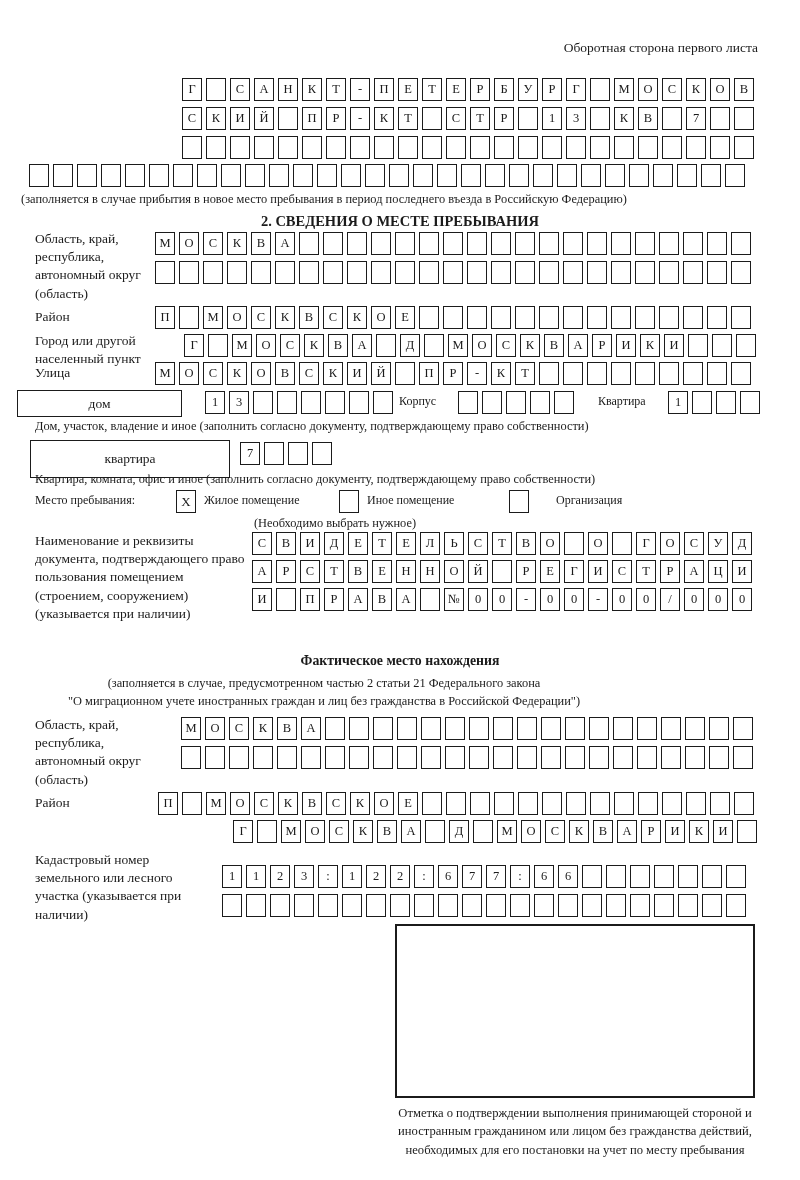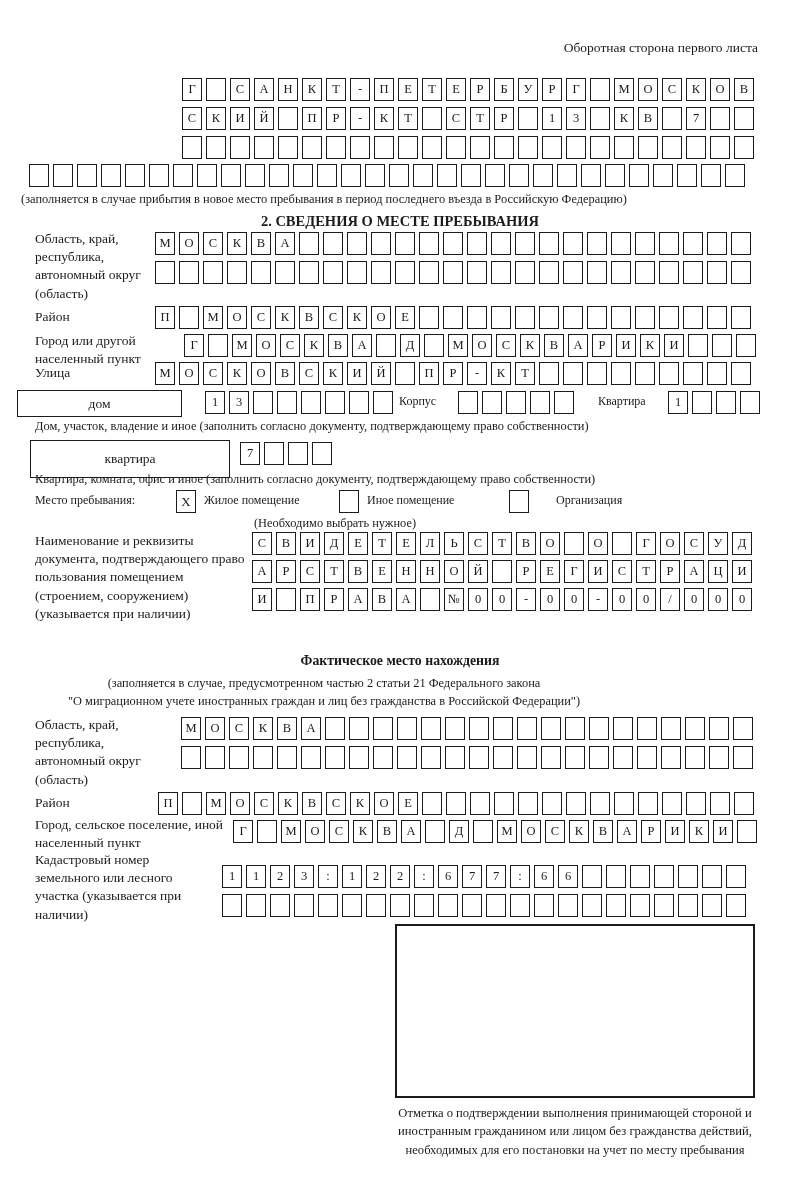--- a/index.html
+++ b/index.html
@@ -488,21 +488,20 @@
       <span class="cell"></span>
       <span class="cell"></span>
       <span class="cell"></span>
       <span class="cell"></span>
       <span class="cell"></span>
       <span class="cell"></span>
       <span class="cell"></span>
       <span class="cell"></span>
     </div>
 
-  <div class="lbl" style="left:35px;top:800px;width:195px">Город, сельское поселение, иной населенный пункт</div>
   <div class="cells" style="left:233px;top:804px">
       <span class="cell">Г</span>
       <span class="cell"></span>
       <span class="cell">М</span>
       <span class="cell">О</span>
       <span class="cell">С</span>
       <span class="cell">К</span>
       <span class="cell">В</span>
       <span class="cell">А</span>
       <span class="cell"></span>

